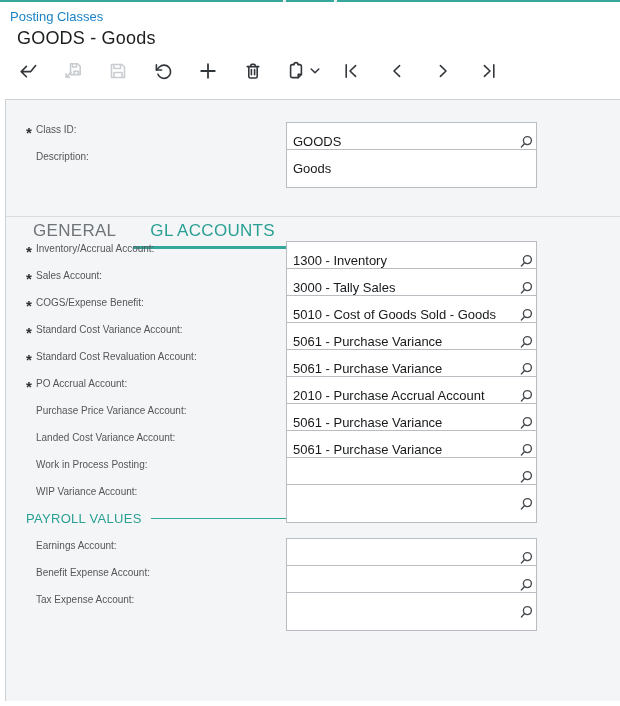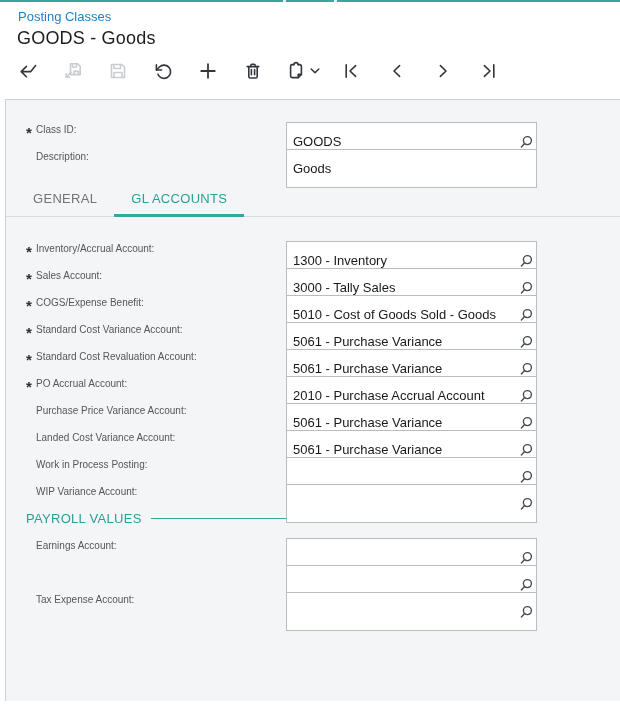--- a/index.html
+++ b/index.html
@@ -6,21 +6,21 @@
   body{
     width:620px;height:706px;position:relative;overflow:hidden;
     background:#ffffff;
     font-family:"Liberation Sans","DejaVu Sans",sans-serif;
   }
   
   .topline{position:absolute;top:0;left:0;width:620px;height:2px;background:#36a79b;}
   .topline-gap{position:absolute;top:0;height:2px;width:3px;background:#eceeef;}
 
   
-  .breadcrumb{position:absolute;left:18px;top:9px;font-size:13px;color:#1b83c6;cursor:pointer;text-decoration:none;}
+  .breadcrumb{position:absolute;left:10px;top:9px;font-size:13px;color:#1b83c6;cursor:pointer;text-decoration:none;}
   .page-title{position:absolute;left:17px;top:28px;font-size:18px;color:#1b1d1f;font-weight:400;letter-spacing:.2px;}
 
   
   .toolbar{position:absolute;left:16px;top:58px;height:26px;display:flex;align-items:center;}
   .tbtn{width:24px;height:26px;margin-right:21px;display:flex;align-items:center;justify-content:center;color:#33373b;cursor:pointer;flex:none;}
   .tbtn.disabled{color:#c9cdd1;cursor:default;}
   .tbtn.composite{width:auto;margin-right:18px;}
   .tbtn.composite .chev{margin-left:3px;color:#33373b;display:flex;}
   .tbtn.nav{margin-right:22px;}
   svg{fill:none;stroke:currentColor;stroke-width:1.6;stroke-linecap:round;stroke-linejoin:round;display:block;}
@@ -41,22 +41,22 @@
     position:absolute;left:280px;top:6px;width:251px;height:39px;
     background:#ffffff;border:1px solid #b9bdc1;box-sizing:border-box;
     display:flex;align-items:center;
   }
   .fvalue{flex:1;font-size:13px;color:#17191b;padding-left:6px;white-space:nowrap;overflow:hidden;}
   .lookup{width:20px;flex:none;display:flex;align-items:center;justify-content:center;color:#474b4f;cursor:pointer;}
   .lookup svg{stroke-width:1.4;}
 
   
   .tabbar{margin-top:15px;height:32px;box-sizing:border-box;border-bottom:1px solid #d9dcde;padding-left:10px;display:flex;}
-  .tab{padding:0 17px;font-size:13px;letter-spacing:.3px;line-height:28px;height:32px;box-sizing:border-box;
-       color:#6f7478;border-bottom:3px solid transparent;cursor:pointer;white-space:nowrap;}
+  .tab{padding:0 17px;font-size:17px;letter-spacing:.3px;line-height:28px;height:32px;box-sizing:border-box;
+       color:#6f7478;border-bottom:3px solid transparent;cursor:pointer;white-space:nowrap;margin-top:32px;}
   .tab.active{color:#2aa094;border-bottom-color:#36a79b;}
 
   
   .section-h{height:27px;display:flex;align-items:center;padding-left:20px;width:531px;box-sizing:border-box;}
   .section-title{font-size:13px;color:#2aa094;letter-spacing:.3px;white-space:nowrap;}
   .section-line{flex:1;height:0;border-top:1px solid #36a79b;margin-left:9px;}
 </style>
 </head>
 <body>
 
@@ -342,20 +342,21 @@
       <span class="lookup">
         <svg width="16" height="16" viewBox="0 0 16 16">
               <circle cx="9.4" cy="6.6" r="4"></circle>
               <path d="M6.6,9.6 L3.4,12.9"></path>
             </svg>
       </span>
     </div>
   </div>
       <div class="frow">
     <span class="req" style="visibility: hidden;">*</span>
+    <label class="flabel">Benefit Expense Account:</label>
     <div class="fctrl">
       <span class="fvalue"></span>
       <span class="lookup">
         <svg width="16" height="16" viewBox="0 0 16 16">
               <circle cx="9.4" cy="6.6" r="4"></circle>
               <path d="M6.6,9.6 L3.4,12.9"></path>
             </svg>
       </span>
     </div>
   </div>

